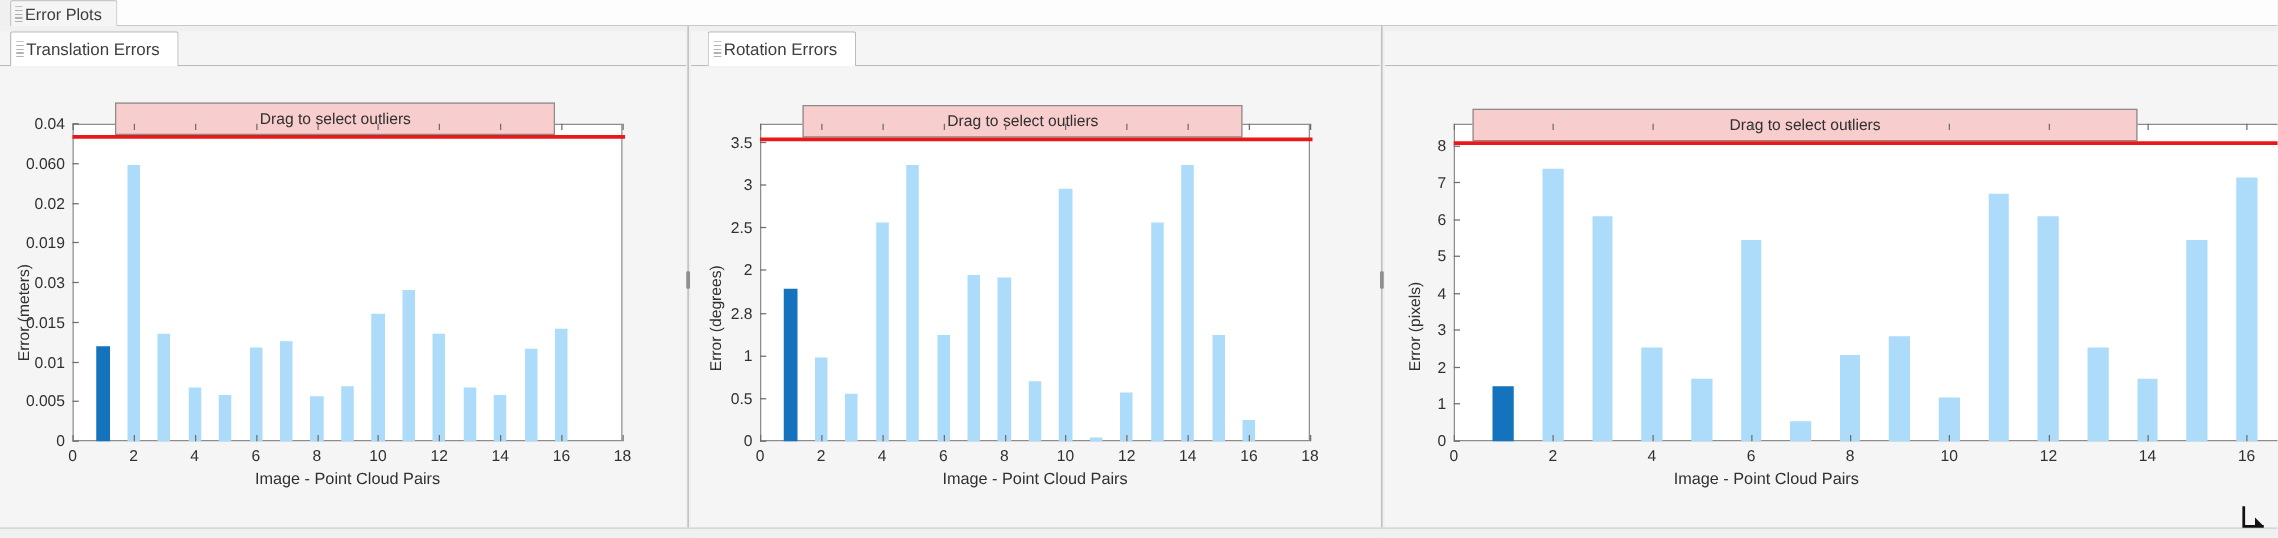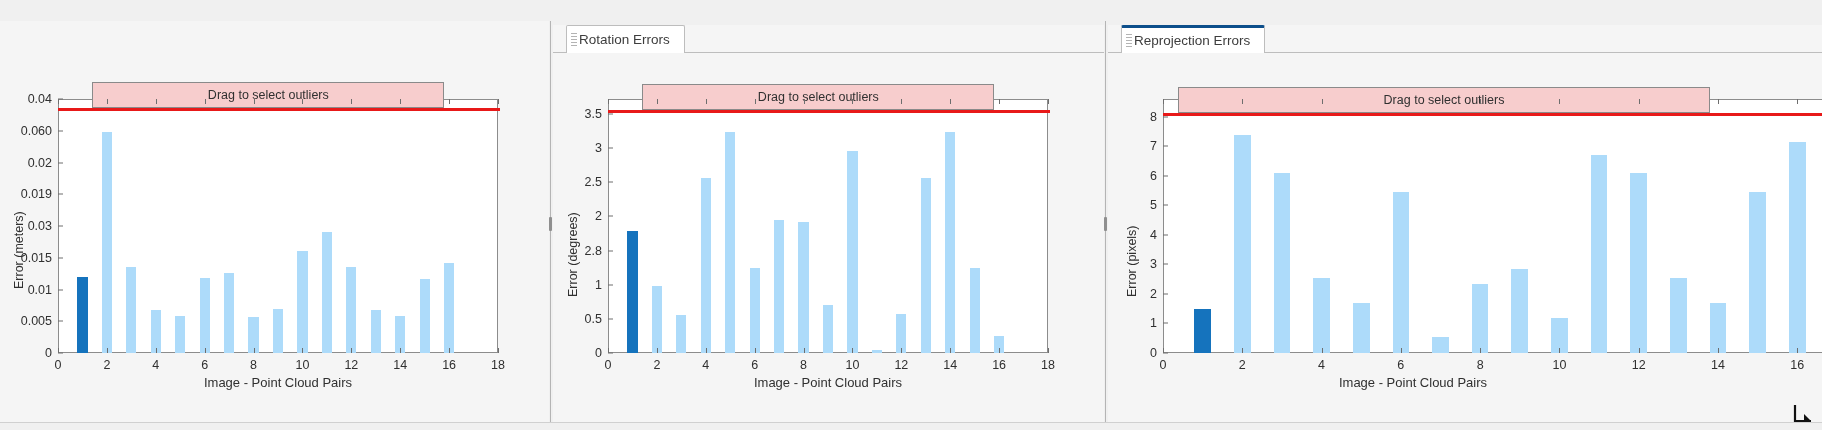--- a/index.html
+++ b/index.html
@@ -120,24 +120,38 @@
   .statusbar {
     position: absolute; left: 0; bottom: 0; width: 1822px; height: 8px;
     background: #f0f0f0; border-top: 1px solid #d0d0d0;
   }
 </style>
 </head>
 <body>
 
 <div id="app">
 
+  <div class="toptabstrip">
+    <div class="toptab-rest"></div>
+    <div class="toptab">
+      <span class="grip"></span>
+      <span>Error Plots</span>
+    </div>
+  </div>
 
   <div class="panels">
 
     <div class="panel p1">
+      <div class="paneltabs tabs1">
+        <div class="paneltab-filler"></div>
+        <div class="paneltab">
+          <span class="grip"></span>
+          <span>Translation Errors</span>
+        </div>
+      </div>
       <div class="panelbody">
         <div class="axes" id="axes1" style="left:58px; top:46px; width:440px; height:254px;">
           <div class="plotbox"></div>
           <div class="bars" id="bars1">
               <div class="bar sel" style="left: 19.3111px; width: 10.2667px; height: 76.2px;"></div>
               <div class="bar" style="left: 43.7556px; width: 10.2667px; height: 220.98px;"></div>
               <div class="bar" style="left: 68.2px; width: 10.2667px; height: 86.36px;"></div>
               <div class="bar" style="left: 92.6444px; width: 10.2667px; height: 42.545px;"></div>
               <div class="bar" style="left: 117.089px; width: 10.2667px; height: 36.83px;"></div>
               <div class="bar" style="left: 141.533px; width: 10.2667px; height: 74.93px;"></div>
@@ -307,24 +321,20 @@
       </div>
     </div>
 
     <div class="splitter s2">
         <div class="dot"></div>
       </div>
 
     <div class="panel p3">
       <div class="paneltabs tabs3">
         <div class="paneltab-filler"></div>
-        <div class="paneltab active">
-          <span class="grip"></span>
-          <span>Reprojection Errors</span>
-        </div>
       </div>
       <div class="panelbody">
         <div class="axes" id="axes3" style="left:55px; top:46px; width:666px; height:254px;">
           <div class="plotbox"></div>
           <div class="bars" id="bars3">
               <div class="bar sel" style="left: 31.3179px; width: 16.65px; height: 44.3023px;"></div>
               <div class="bar" style="left: 70.9607px; width: 16.65px; height: 217.672px;"></div>
               <div class="bar" style="left: 110.604px; width: 16.65px; height: 179.572px;"></div>
               <div class="bar" style="left: 150.246px; width: 16.65px; height: 75.314px;"></div>
               <div class="bar" style="left: 189.889px; width: 16.65px; height: 50.2093px;"></div>

